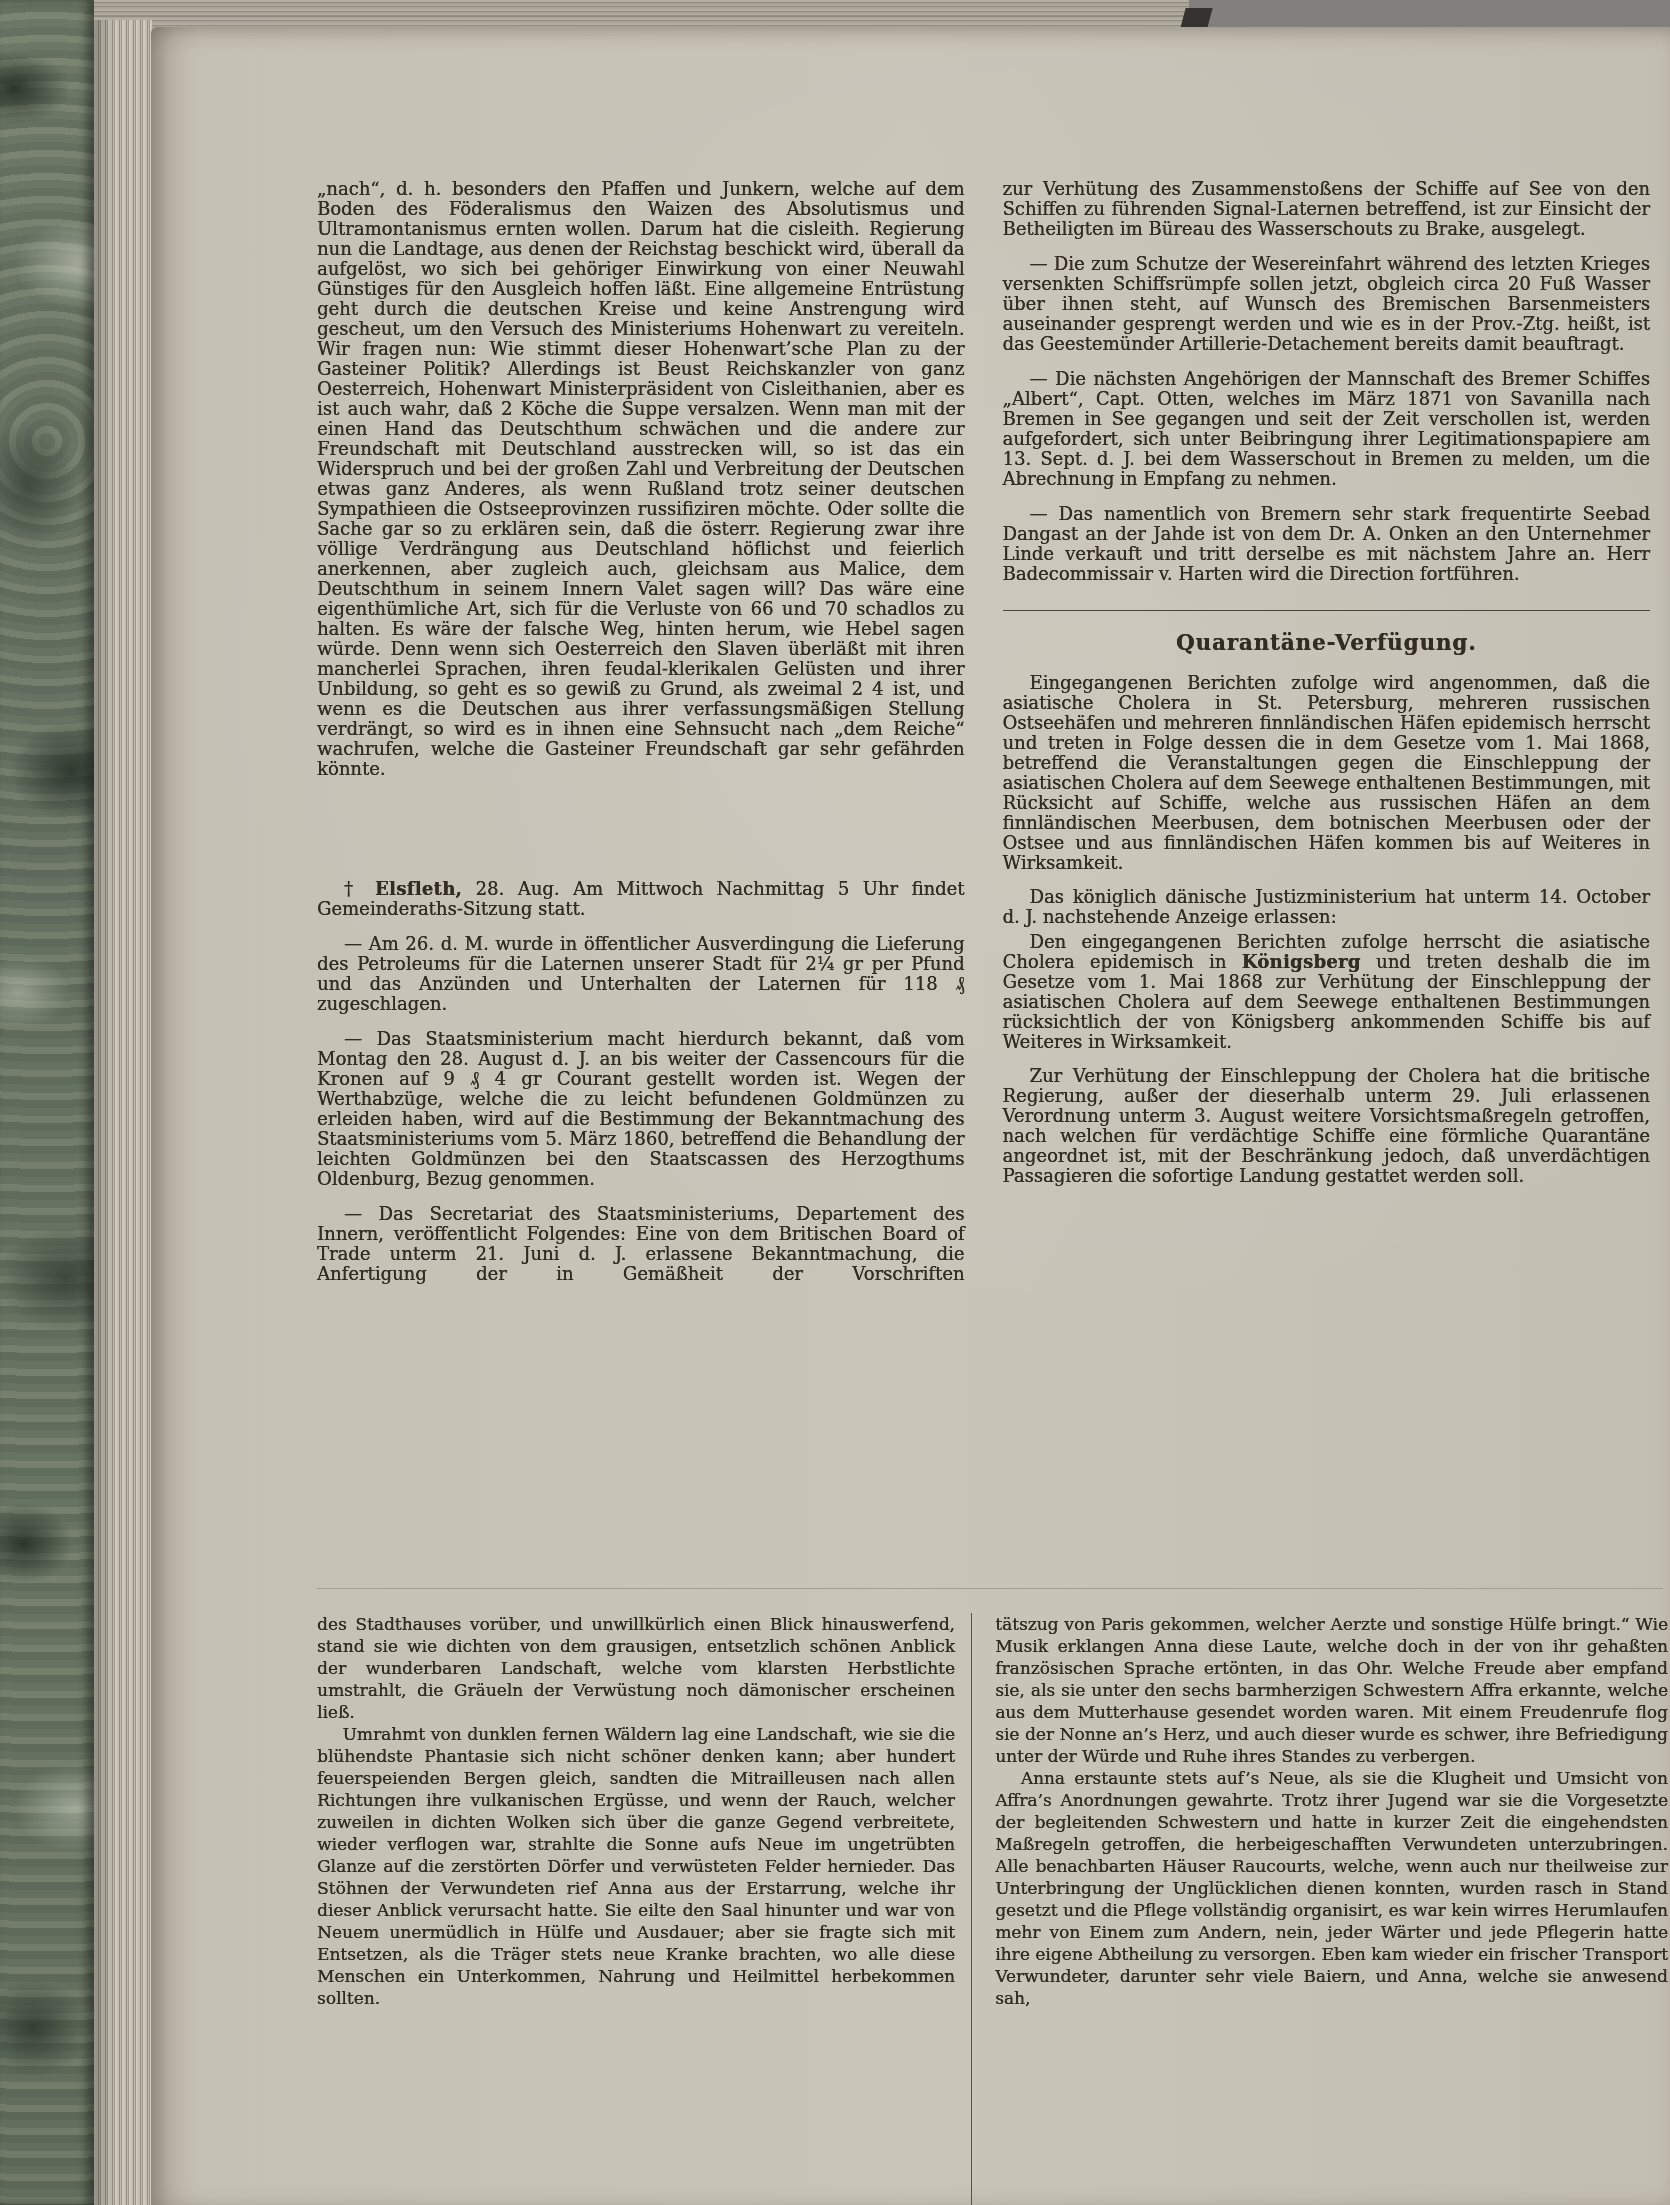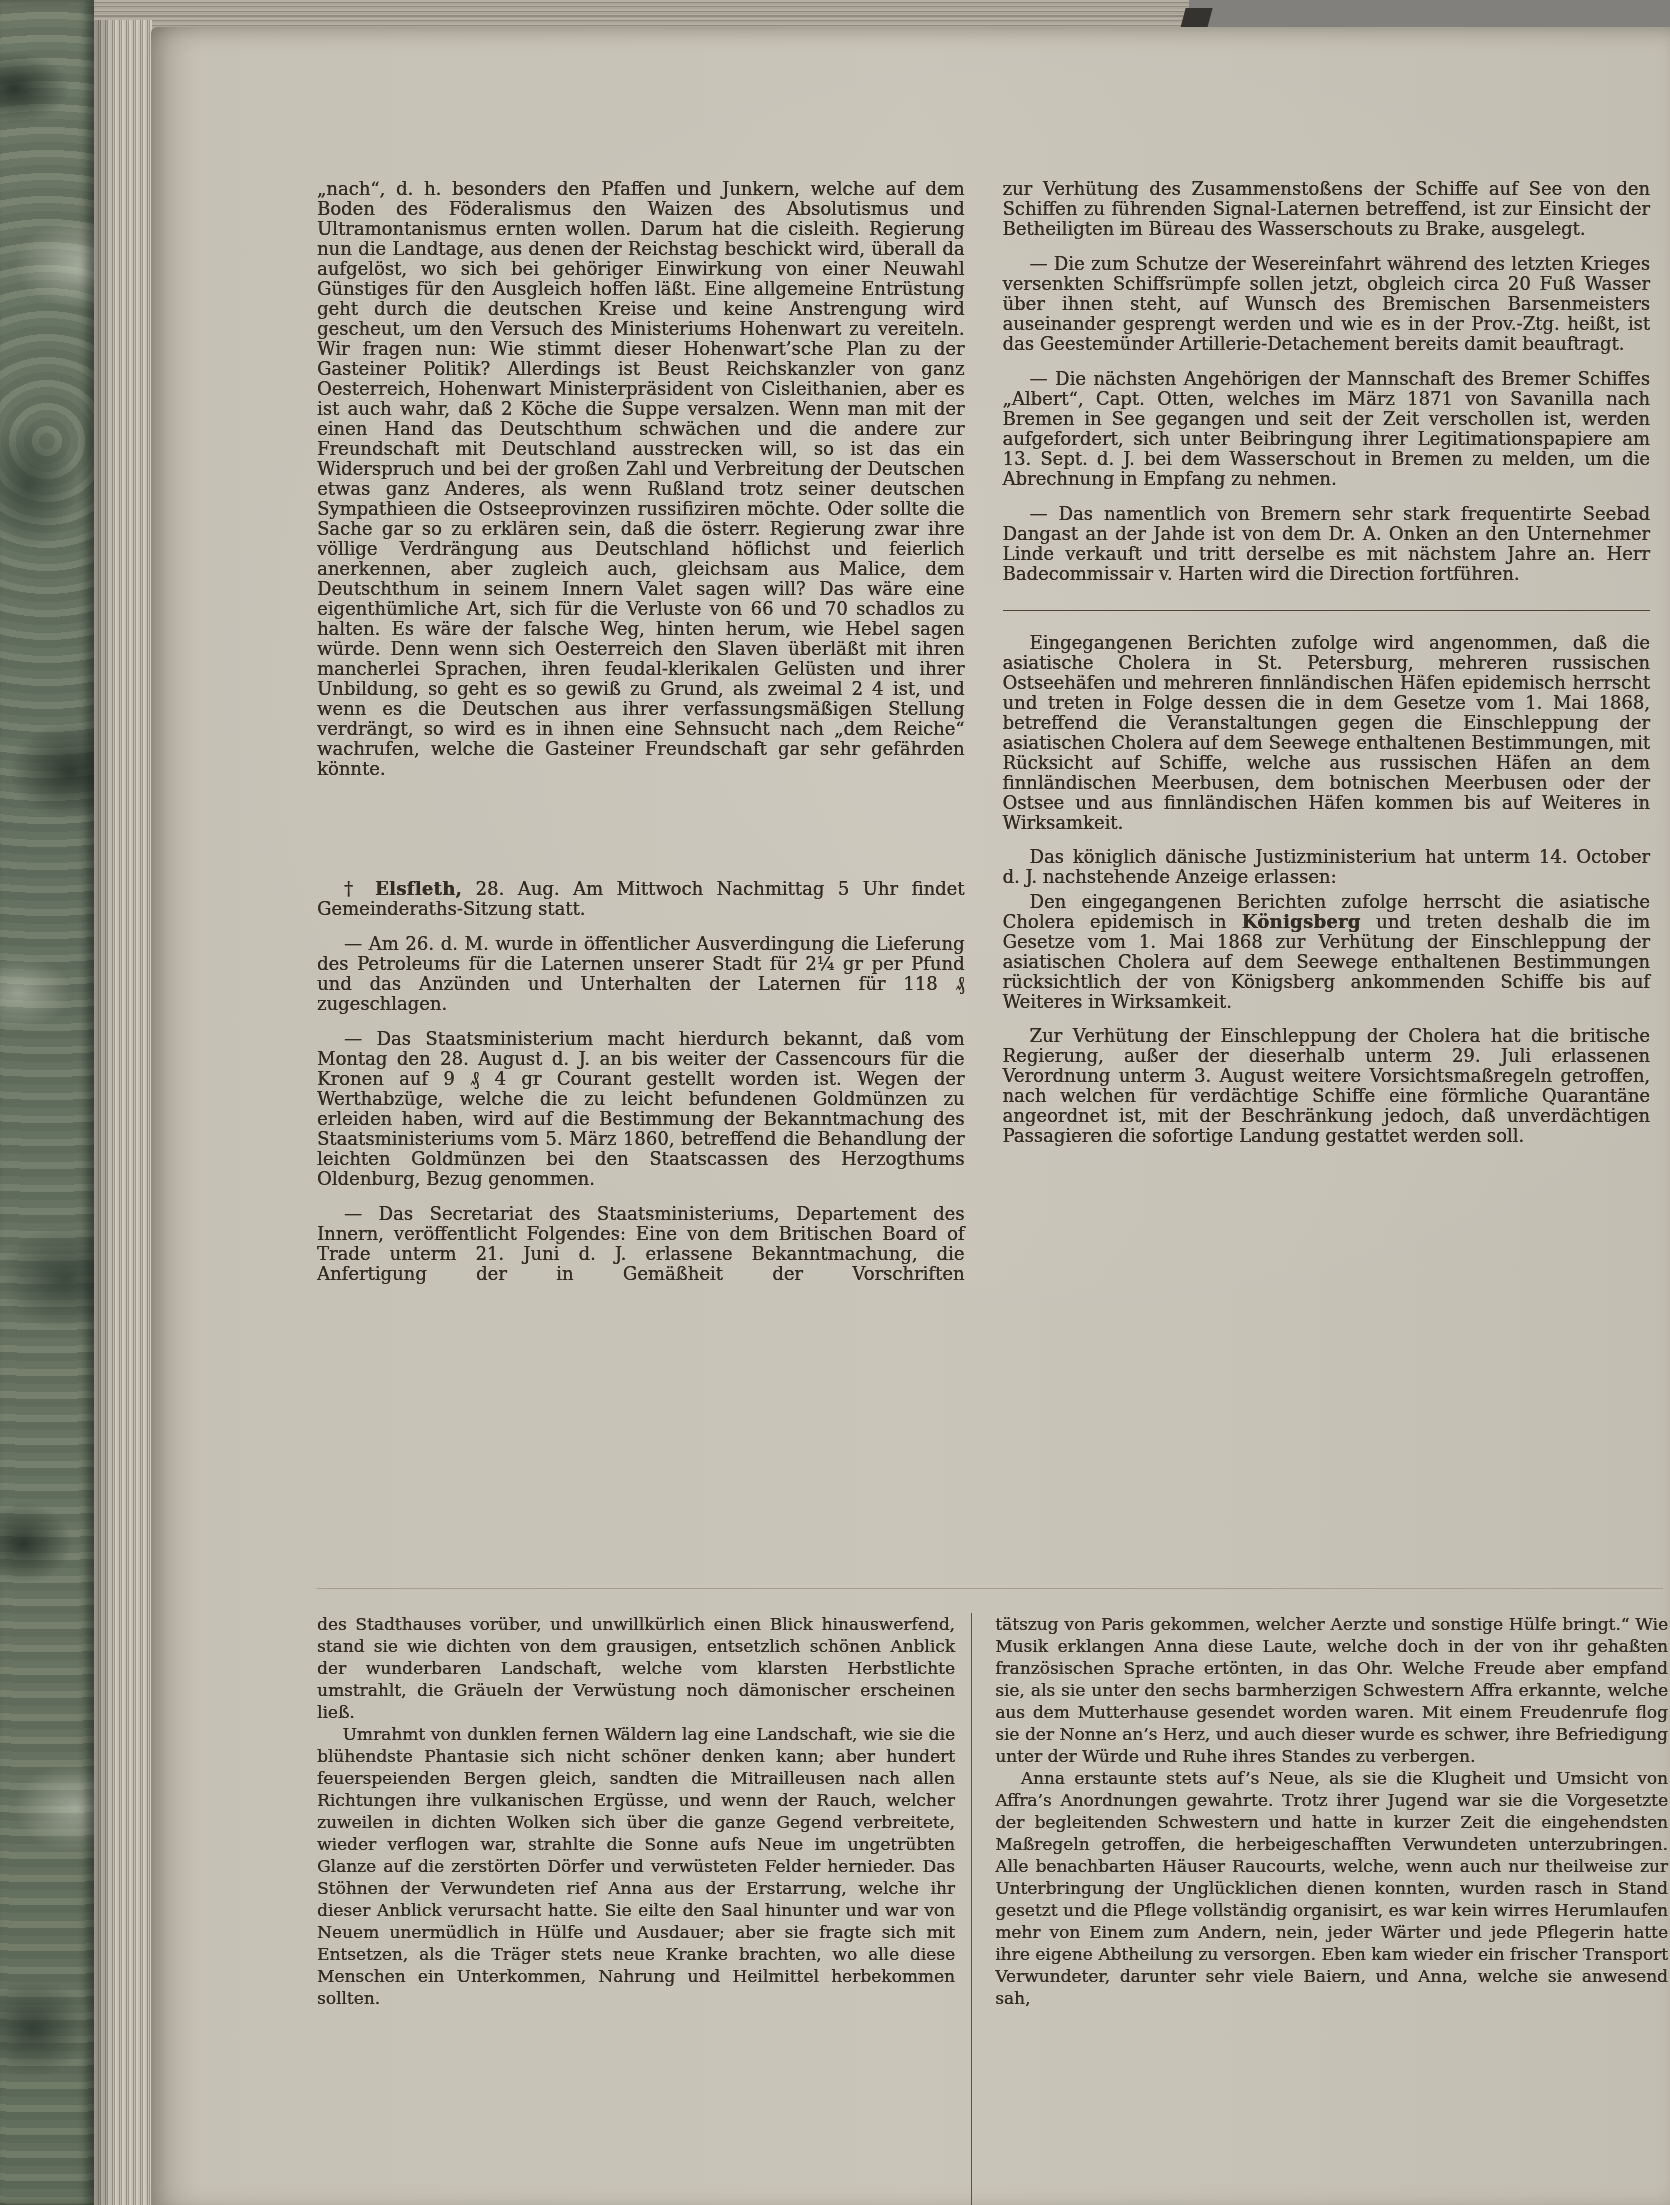--- a/index.html
+++ b/index.html
@@ -105,20 +105,21 @@
       </div>
 
       <div class="col">
         <p class="p-cont">zur Verhütung des Zusammenstoßens der Schiffe auf See von den Schiffen zu führenden Signal-Laternen betreffend, ist zur Einsicht der Betheiligten im Büreau des Wasserschouts zu Brake, ausgelegt.</p>
         <p class="news-item">— Die zum Schutze der Wesereinfahrt während des letzten Krieges versenkten Schiffsrümpfe sollen jetzt, obgleich circa 20 Fuß Wasser über ihnen steht, auf Wunsch des Bremischen Barsenmeisters auseinander gesprengt werden und wie es in der Prov.-Ztg. heißt, ist das Geestemünder Artillerie-Detachement bereits damit beauftragt.</p>
         <p class="news-item">— Die nächsten Angehörigen der Mannschaft des Bremer Schiffes „Albert“, Capt. Otten, welches im März 1871 von Savanilla nach Bremen in See gegangen und seit der Zeit verschollen ist, werden aufgefordert, sich unter Beibringung ihrer Legitimationspapiere am 13. Sept. d. J. bei dem Wasserschout in Bremen zu melden, um die Abrechnung in Empfang zu nehmen.</p>
         <p class="news-item">— Das namentlich von Bremern sehr stark frequentirte Seebad Dangast an der Jahde ist von dem Dr. A. Onken an den Unternehmer Linde verkauft und tritt derselbe es mit nächstem Jahre an.  Herr Badecommissair v. Harten wird die Direction fortführen.</p>
 
         <hr class="col-rule">
 
+        <p class="q-heading">Quarantäne-Verfügung.</p>
 
         <p class="qp">Eingegangenen Berichten zufolge wird angenommen, daß die asiatische Cholera in St. Petersburg, mehreren russischen Ostseehäfen und mehreren finnländischen Häfen epidemisch herrscht und treten in Folge dessen die in dem Gesetze vom 1. Mai 1868, betreffend die Veranstaltungen gegen die Einschleppung der asiatischen Cholera auf dem Seewege enthaltenen Bestimmungen, mit Rücksicht auf Schiffe, welche aus russischen Häfen an dem finnländischen Meerbusen, dem botnischen Meerbusen oder der Ostsee und aus finnländischen Häfen kommen bis auf Weiteres in Wirksamkeit.</p>
         <p class="qp qp-gap">Das königlich dänische Justizministerium hat unterm 14. October d. J. nachstehende Anzeige erlassen:</p>
         <p class="qp"><span>Den eingegangenen Berichten zufolge herrscht die asiatische Cholera epidemisch in </span><b class="blackletter-bold">Königsberg</b><span> und treten deshalb die im Gesetze vom 1. Mai 1868 zur Verhütung der Einschleppung der asiatischen Cholera auf dem Seewege enthaltenen Bestimmungen rücksichtlich der von Königsberg ankommenden Schiffe bis auf Weiteres in Wirksamkeit.</span></p>
         <p class="qp qp-gap">Zur Verhütung der Einschleppung der Cholera hat die britische Regierung, außer der dieserhalb unterm 29. Juli erlassenen Verordnung unterm 3. August weitere Vorsichtsmaßregeln getroffen, nach welchen für verdächtige Schiffe eine förmliche Quarantäne angeordnet ist, mit der Beschränkung jedoch, daß unverdächtigen Passagieren die sofortige Landung gestattet werden soll.</p>
       </div>
 
     </div>
 
     <hr class="feuilleton-sep">

